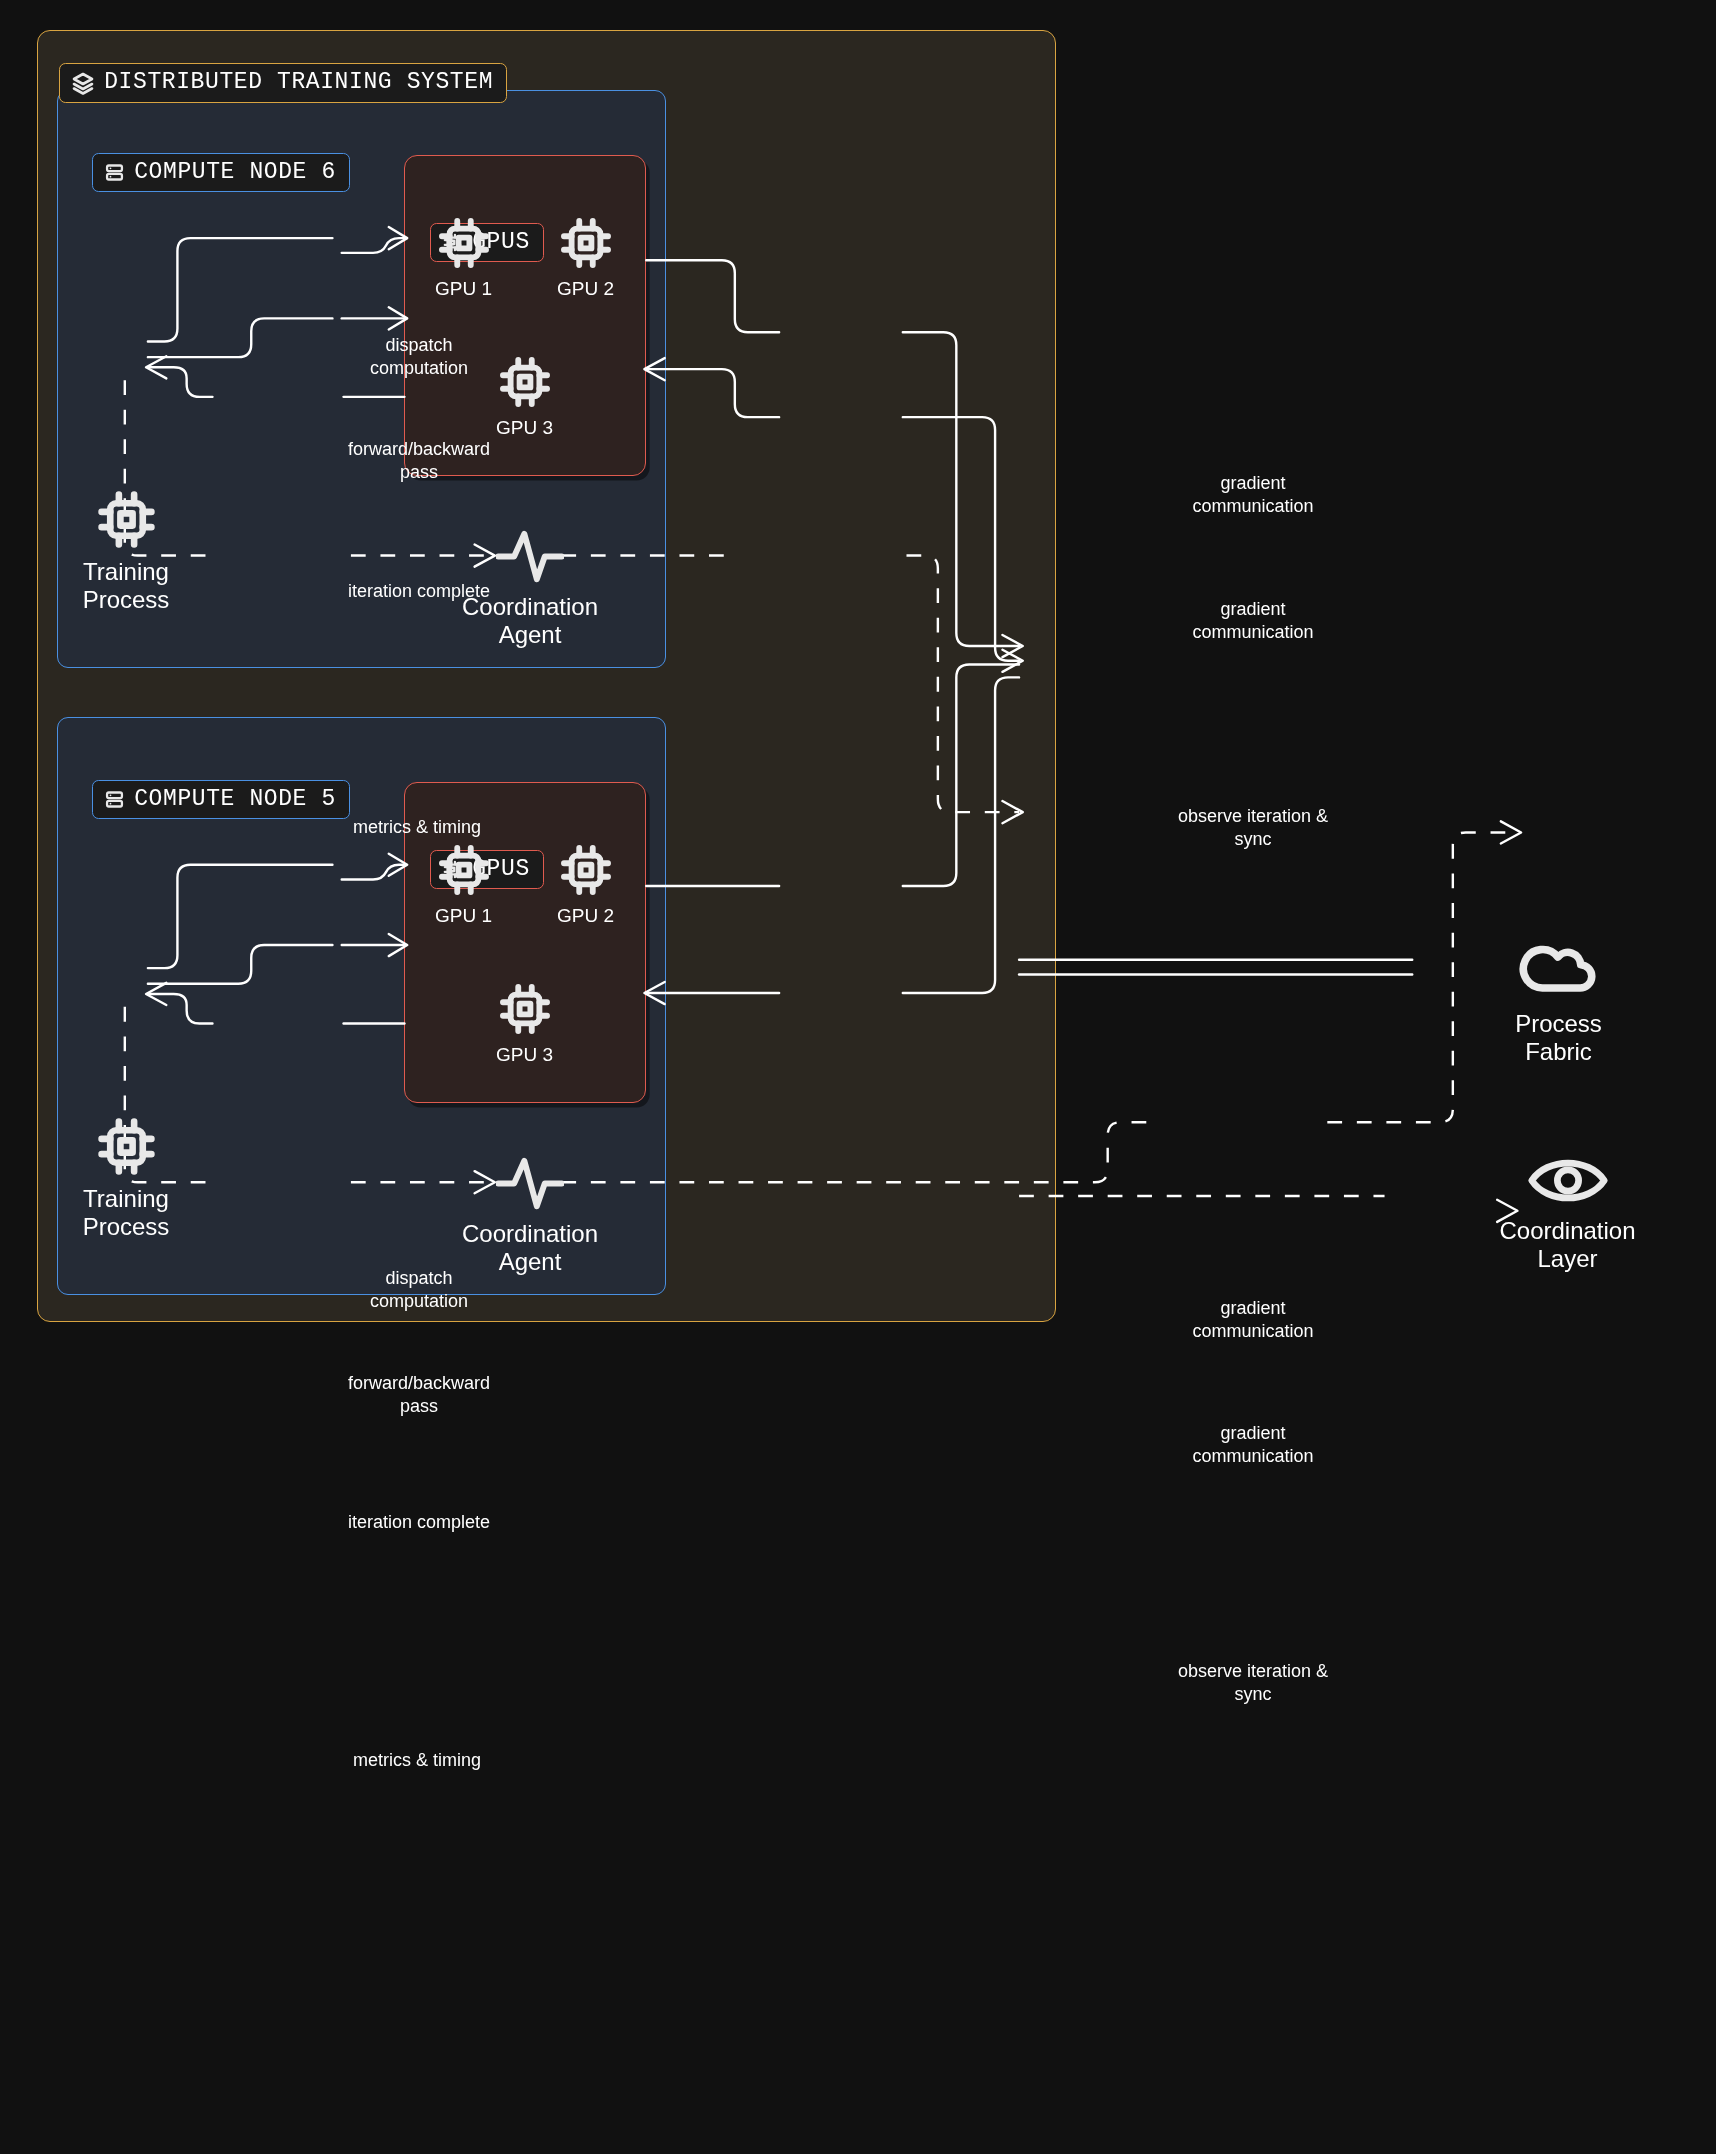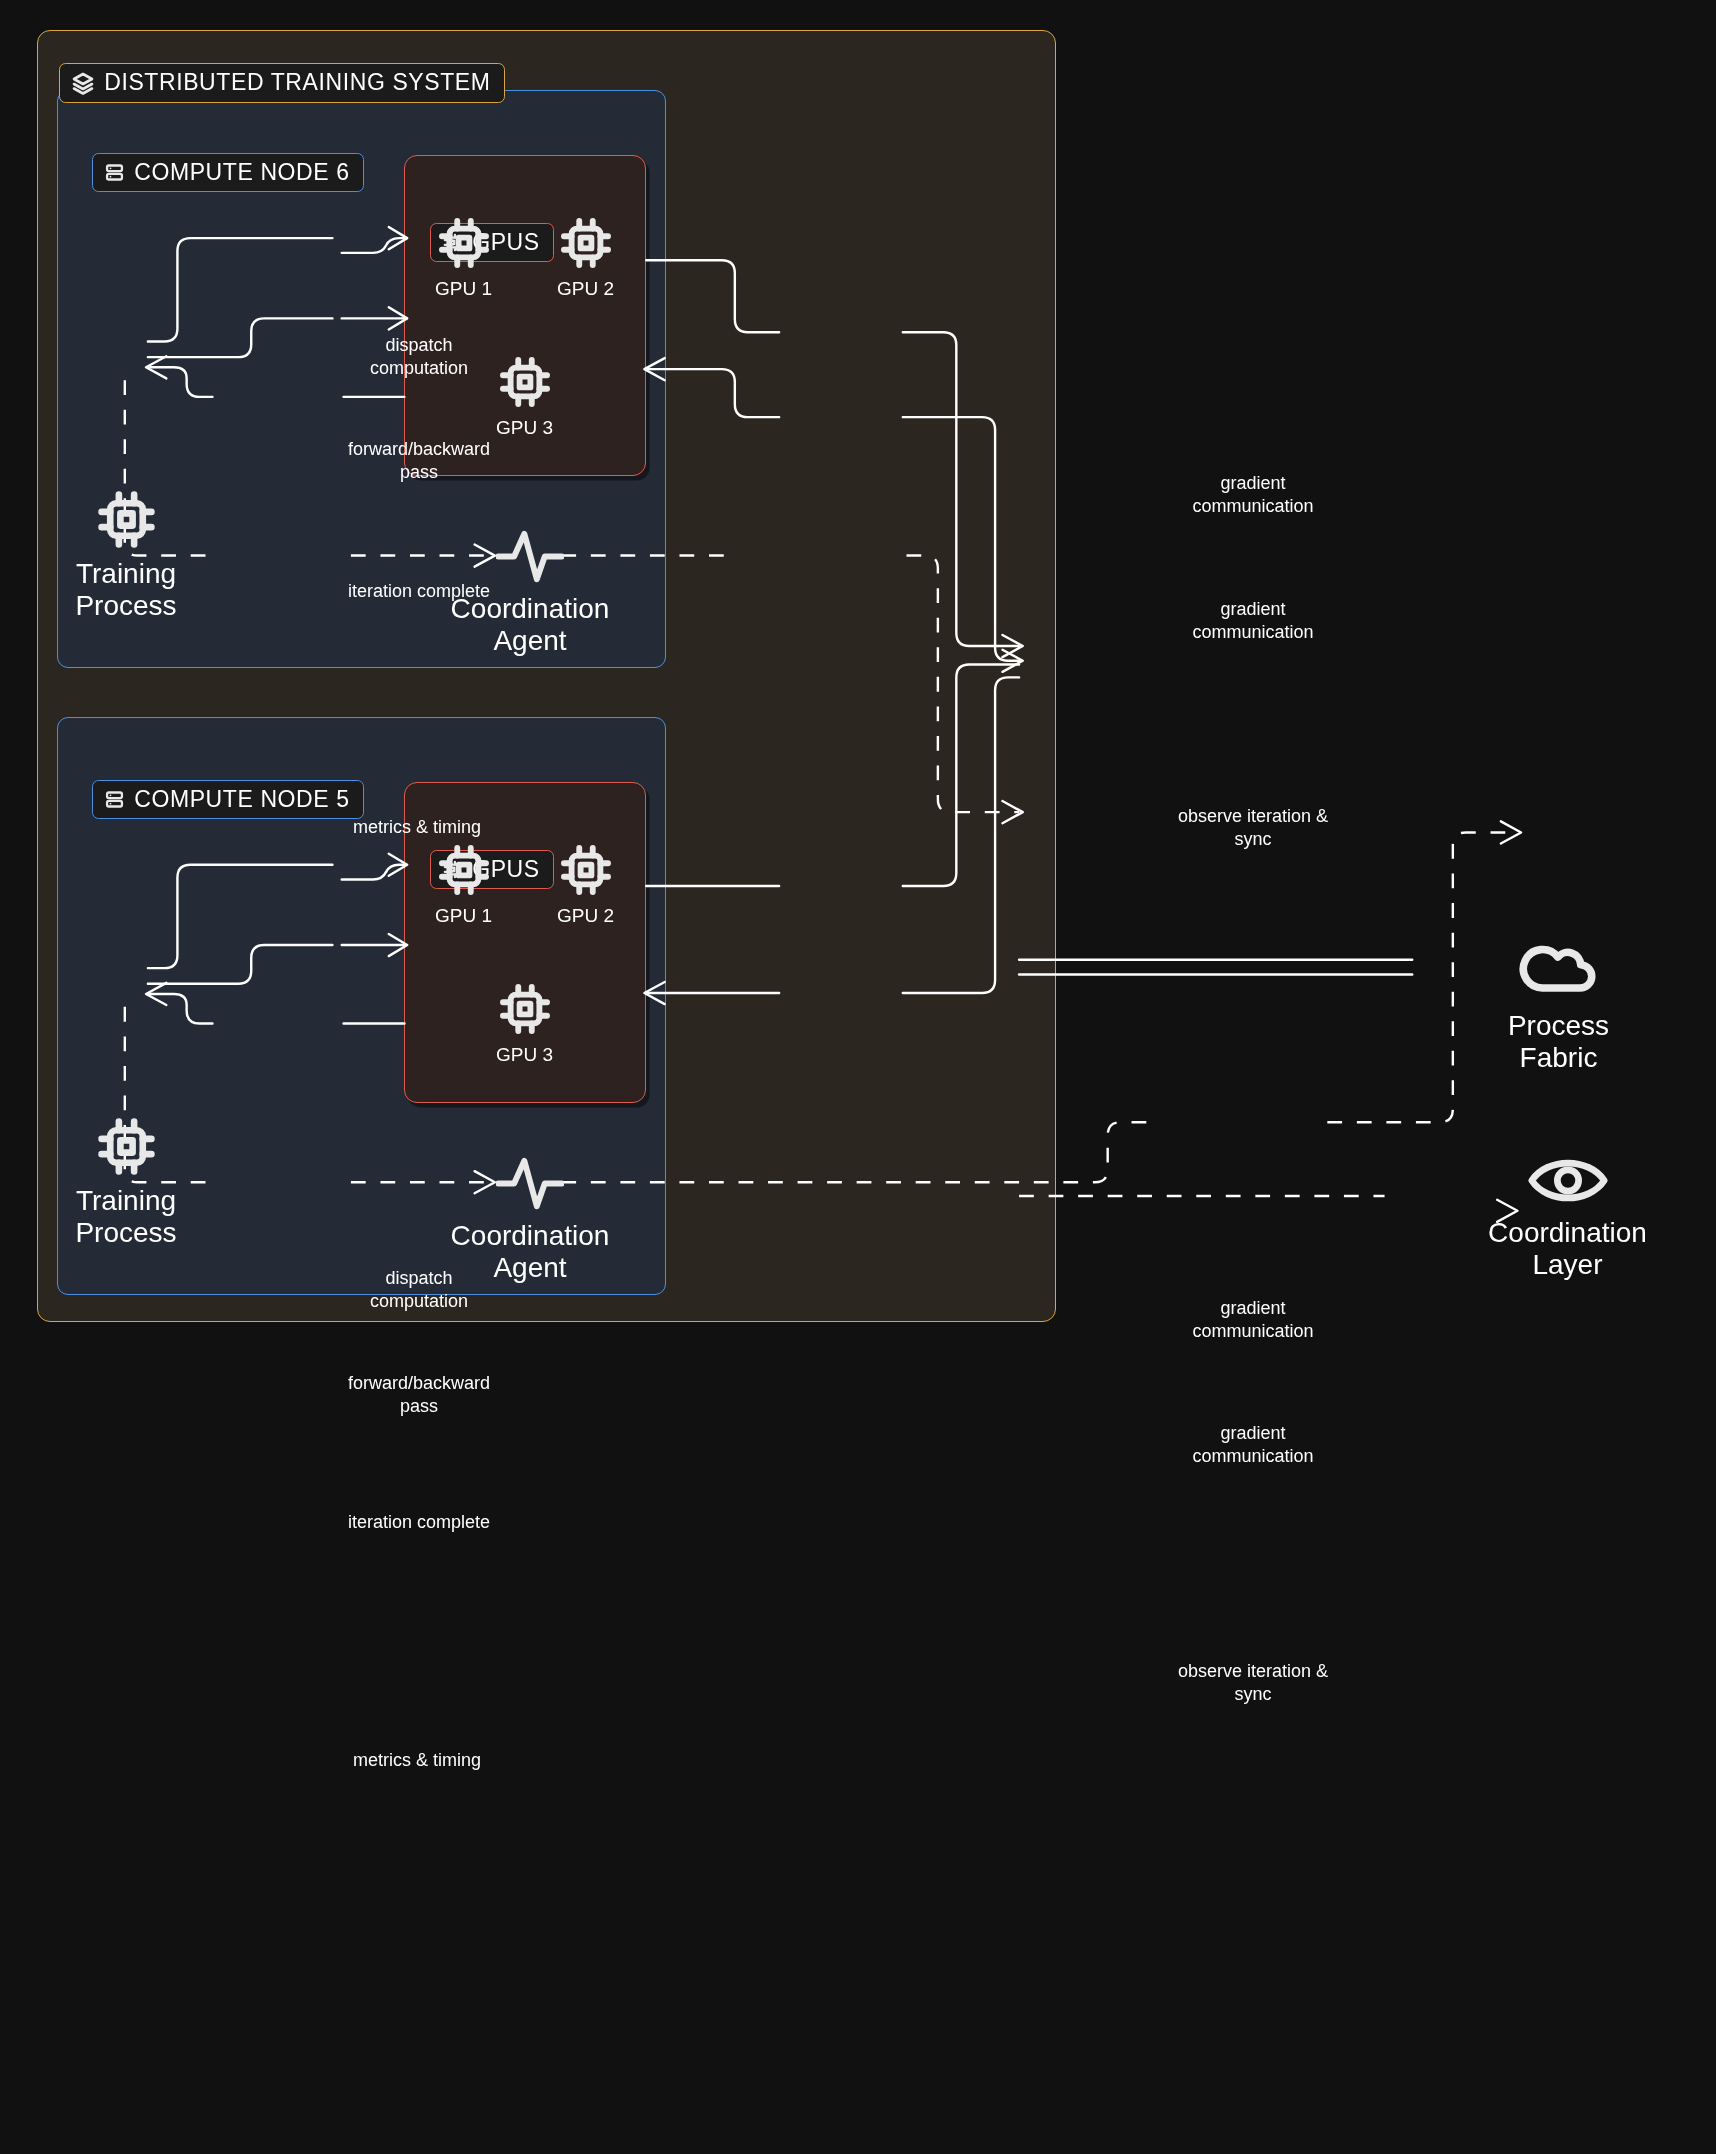--- a/index.html
+++ b/index.html
@@ -19,33 +19,33 @@
   
   .cluster{position:absolute;box-sizing:border-box;}
   .cluster.outer{border:1.8px solid #d9a441;border-radius:13px;background:#2b2720;}
   .cluster.node{border:1.8px solid #4a90e2;border-radius:11px;background:#252b36;}
   .cluster.gpus{border:1.8px solid #e05b4f;border-radius:13px;background:#2e2220;
                 box-shadow:3.7px 4.6px 0 rgba(0,0,0,.45);}
 
   .cluster-label{
     position:absolute;display:flex;align-items:center;gap:9.2px;
     background:#1b1b1b;border-radius:6.5px;padding:6.5px 13px 7.4px 11px;
-    font-size:23px;letter-spacing:0.6px;white-space:nowrap;line-height:1;
+    font-size:23px;letter-spacing:0.6px;white-space:nowrap;line-height:1;font-family:Liberation Mono, monospace;
   }
   .cluster-label.outer-l{border:1.5px solid #d9a441;}
   .cluster-label.node-l{border:1.5px solid #4a90e2;}
   .cluster-label.gpus-l{border:1.5px solid #e05b4f;}
   .cluster-label .lbl-ico{width:24px;height:24px;flex:0 0 24px;display:block;}
   .cluster-label .lbl-ico.small{width:21px;height:21px;flex:0 0 21px;}
 
   
   .gnode{position:absolute;display:flex;flex-direction:column;align-items:center;}
   .gnode .cap{margin-top:8.3px;text-align:center;font-size:19px;line-height:1.14;
               white-space:pre-line;color:#ffffff;}
-  .gnode.big .cap{font-size:28px;}
+  .gnode.big .cap{font-size:24px;}
 
   
   .elabel{position:absolute;text-align:center;font-size:18px;line-height:1.28;
           color:#ffffff;white-space:pre-line;transform:translate(-50%,-50%);
           pointer-events:none;}
 </style>
 </head>
 <body>
 
 <div id="root">

